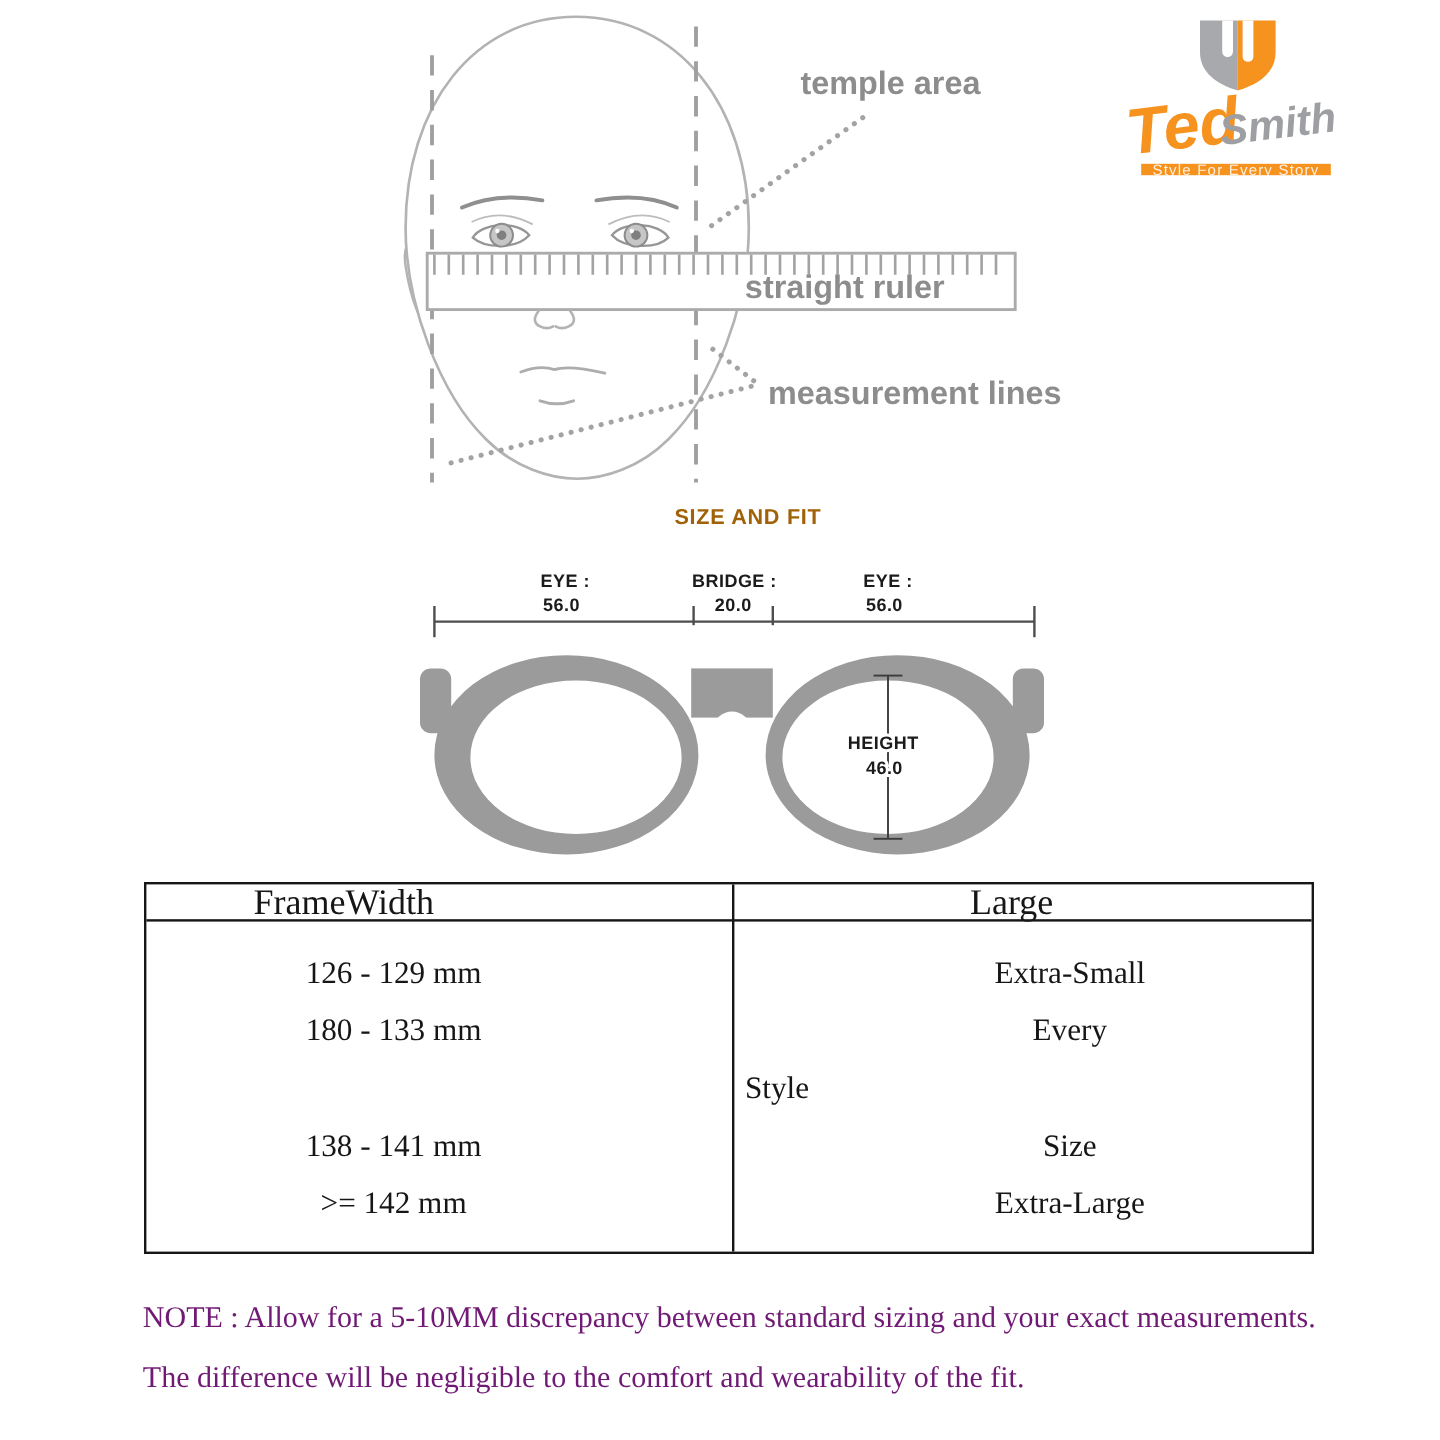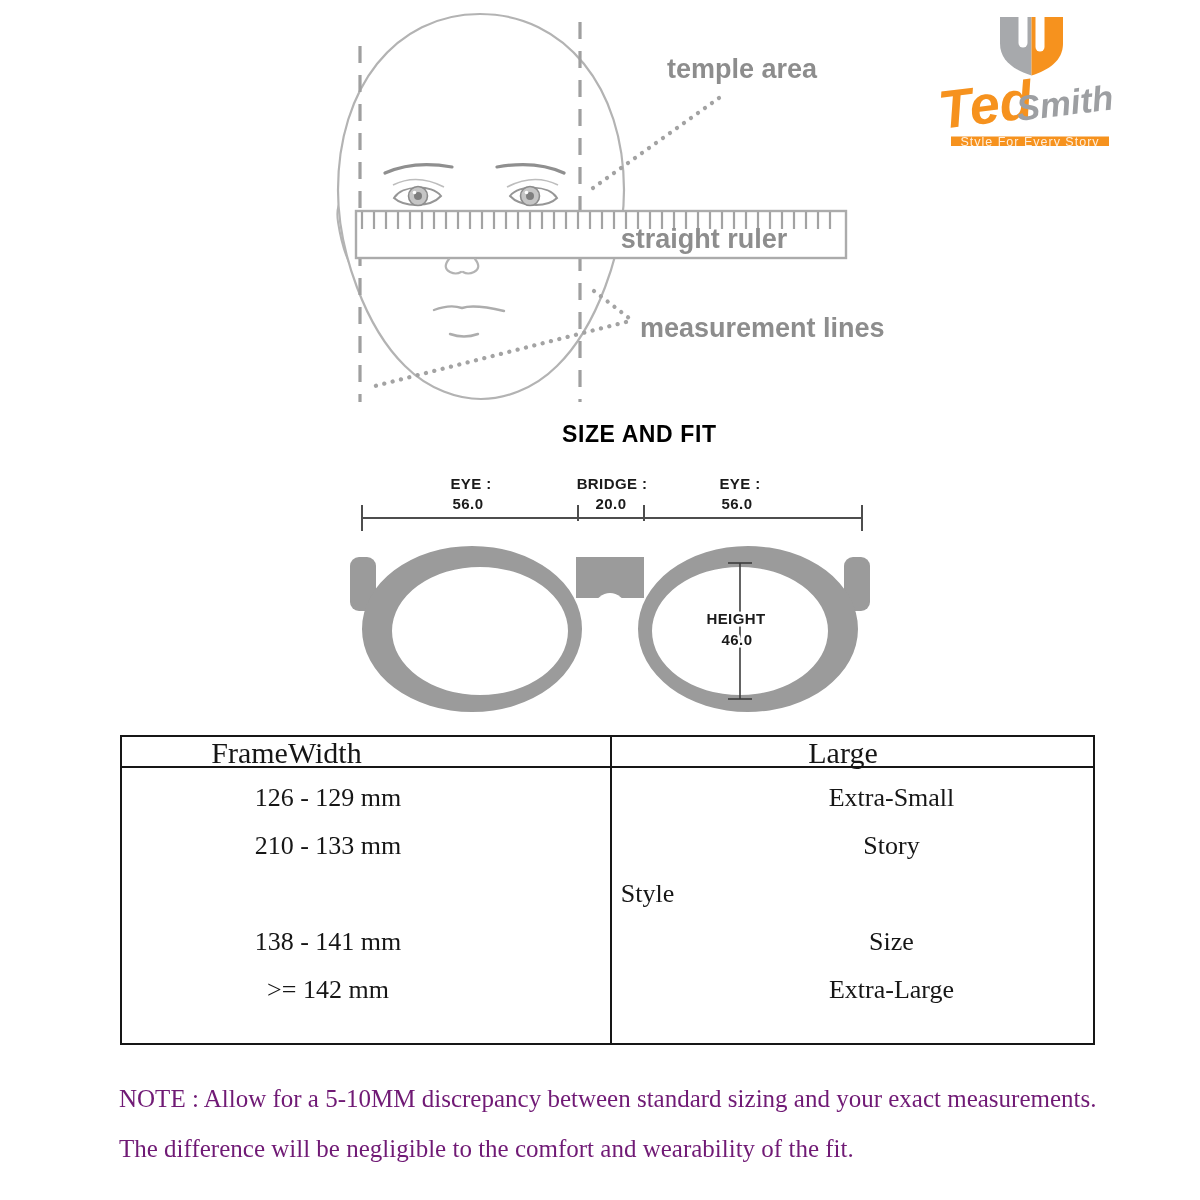--- a/index.html
+++ b/index.html
@@ -8,39 +8,39 @@
     position:relative; width:1200px; height:1200px; background:#ffffff;
     font-family:"Liberation Sans", sans-serif; overflow:hidden;
   }
   svg text { font-family:"Liberation Sans", sans-serif; }
 
   .abs { position:absolute; }
 
   
   .sizefit-title {
     position:absolute; left:562px; top:421px;
-    font-size:23px; font-weight:bold; letter-spacing:0.6px; color:#000000;
+    font-size:18px; font-weight:bold; letter-spacing:0.6px; color:#a16207;
   }
 
   
   .size-table {
     position:absolute; left:120px; top:735px; width:975px; height:310px;
     border:2px solid #161616; color:#161616;
     font-family:"Liberation Serif", serif;
   }
   .size-table .col-divider {
     position:absolute; left:488px; top:0; bottom:0; width:2px; background:#161616;
   }
   .size-table .thead {
     display:flex; height:31px; border-bottom:2px solid #161616;
   }
   .size-table .th { font-size:30px; line-height:31px; text-align:center; }
   .size-table .th.left  { width:405px; padding-right:76px; }
   .size-table .th.right { flex:1; padding-left:66px; }
-  .size-table .tbody { padding-top:6px; }
+  .size-table .tbody { padding-top:19px; }
   .size-table .tr { display:flex; height:48px; align-items:center; }
   .size-table .td { font-size:26px; text-align:center; }
   .size-table .td.left  { width:488px; padding-right:76px; }
   .size-table .td.right { flex:1; padding-left:66px;margin-left:14px; }
 
   
   .note {
     position:absolute; left:75px; top:1074px; width:1100px;
     font-family:"Liberation Serif", serif; font-size:25px;
     color:#701a75; line-height:50px; white-space:nowrap;margin-left:44px;
@@ -174,22 +174,22 @@
     <div class="thead">
       <div class="th left">FrameWidth</div>
       <div class="th right">Large</div>
     </div>
     <div class="tbody">
       <div class="tr">
         <div class="td left">126 - 129 mm</div>
         <div class="td right">Extra-Small</div>
       </div>
       <div class="tr">
-        <div class="td left">210 - 133 mm</div>
-        <div class="td right">Story</div>
+        <div class="td left">180 - 133 mm</div>
+        <div class="td right">Every</div>
       </div>
       <div class="tr">
         <div class="td right">Style</div>
       </div>
       <div class="tr">
         <div class="td left">138 - 141 mm</div>
         <div class="td right">Size</div>
       </div>
       <div class="tr">
         <div class="td left">&gt;= 142 mm</div>

